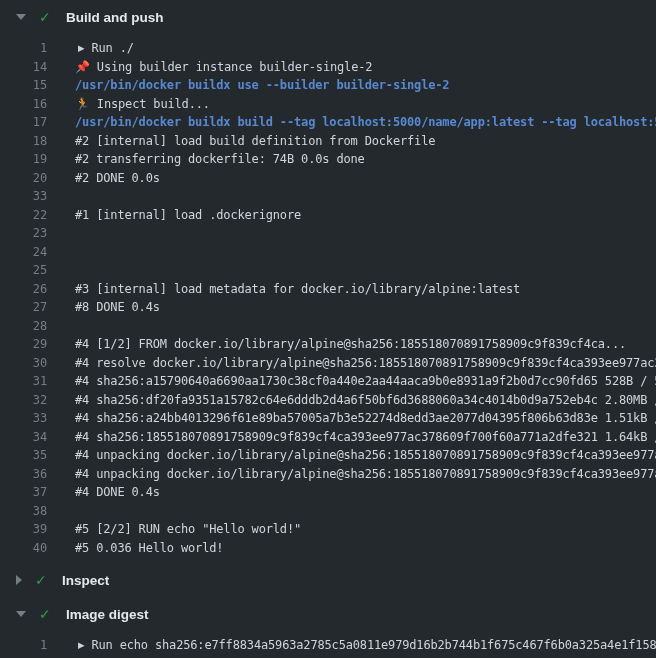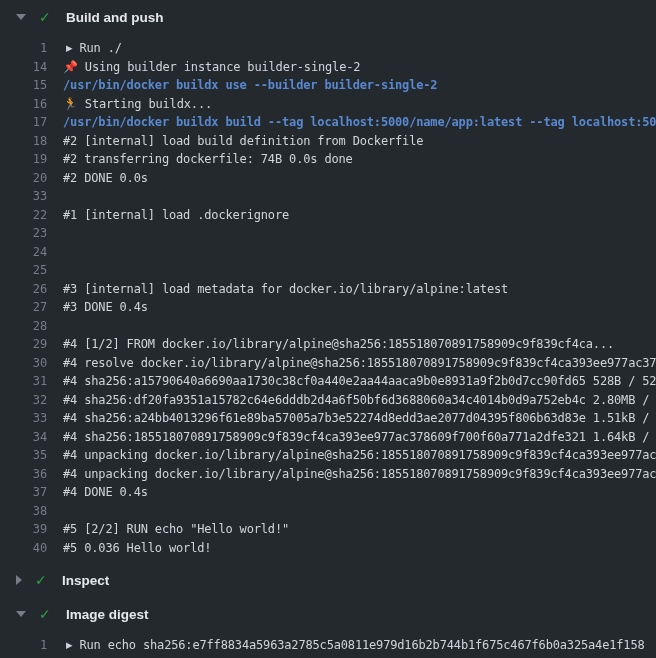--- a/index.html
+++ b/index.html
@@ -64,21 +64,21 @@
   .ln{
     flex:none;
     width:47px;
     text-align:right;
     font-size:12px;
     color:var(--line-number);
     letter-spacing:-0.16px;
   }
   .content{
     flex:1;
-    margin-left:16px;
+    margin-left:28px;
     white-space:pre;
     overflow:hidden;
     font-size:12px;
     letter-spacing:-0.16px;
     color:var(--text);
   }
   .content.command .txt{
     color:var(--command-blue);
     font-weight:bold;
   }
@@ -109,21 +109,21 @@
         <div class="log-line">
           <span class="ln">14</span>
           <span class="content plain"><span class="txt">📌 Using builder instance builder-single-2</span></span>
         </div>
         <div class="log-line">
           <span class="ln">15</span>
           <span class="content command"><span class="txt">/usr/bin/docker buildx use --builder builder-single-2</span></span>
         </div>
         <div class="log-line">
           <span class="ln">16</span>
-          <span class="content plain"><span class="txt">🏃 Starting buildx...</span></span>
+          <span class="content plain"><span class="txt">🏃 Inspect build...</span></span>
         </div>
         <div class="log-line">
           <span class="ln">17</span>
           <span class="content command"><span class="txt">/usr/bin/docker buildx build --tag localhost:5000/name/app:latest --tag localhost:5000/name/app:1.0.0</span></span>
         </div>
         <div class="log-line">
           <span class="ln">18</span>
           <span class="content plain"><span class="txt">#2 [internal] load build definition from Dockerfile</span></span>
         </div>
         <div class="log-line">
@@ -151,21 +151,21 @@
         <div class="log-line">
           <span class="ln">25</span>
           <span class="content plain"><span class="txt"></span></span>
         </div>
         <div class="log-line">
           <span class="ln">26</span>
           <span class="content plain"><span class="txt">#3 [internal] load metadata for docker.io/library/alpine:latest</span></span>
         </div>
         <div class="log-line">
           <span class="ln">27</span>
-          <span class="content plain"><span class="txt">#3 DONE 0.4s</span></span>
+          <span class="content plain"><span class="txt">#8 DONE 0.4s</span></span>
         </div>
         <div class="log-line">
           <span class="ln">28</span>
           <span class="content plain"><span class="txt"></span></span>
         </div>
         <div class="log-line">
           <span class="ln">29</span>
           <span class="content plain"><span class="txt">#4 [1/2] FROM docker.io/library/alpine@sha256:185518070891758909c9f839cf4ca...</span></span>
         </div>
         <div class="log-line">

